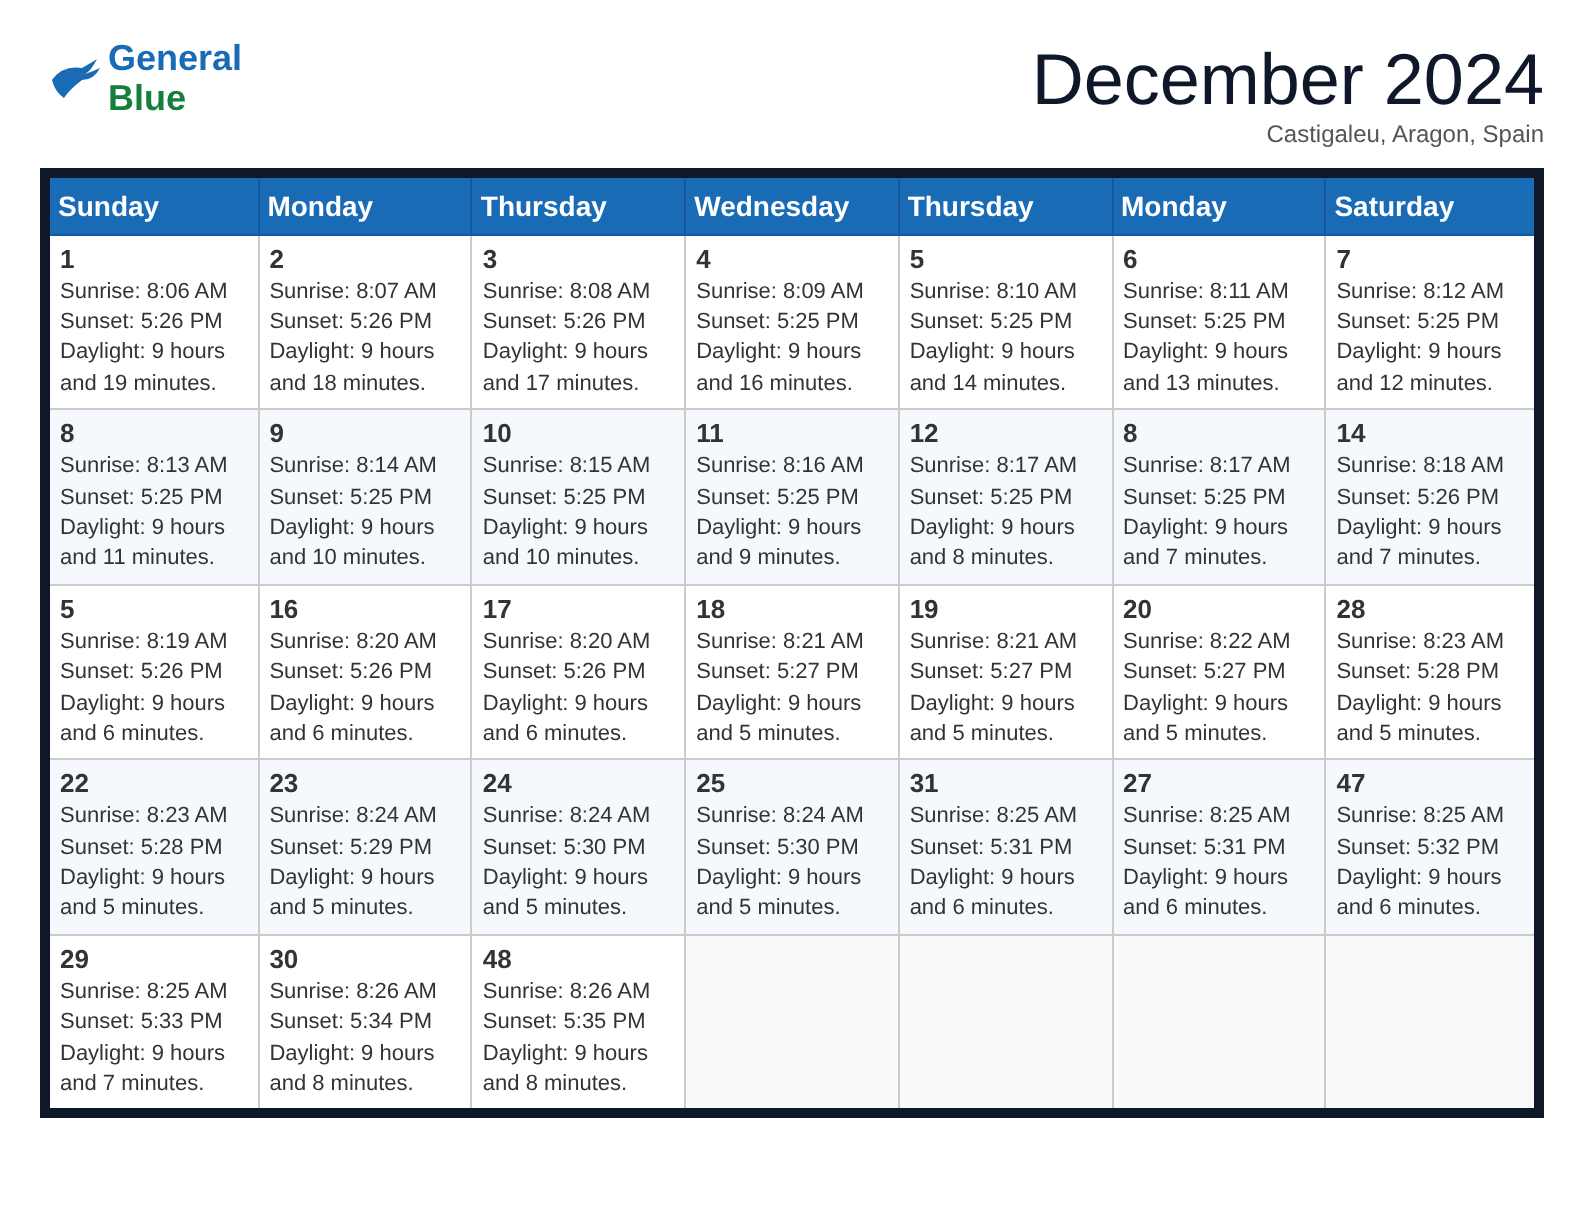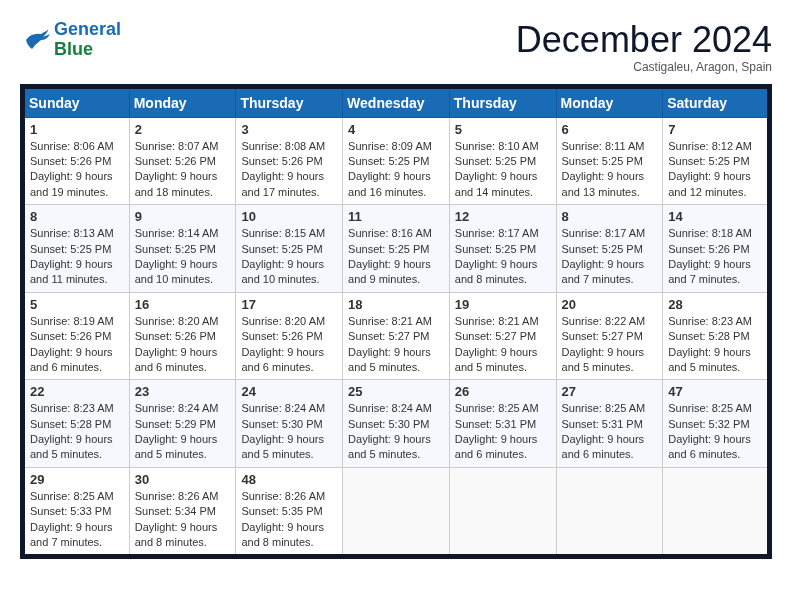--- a/index.html
+++ b/index.html
@@ -220,21 +220,21 @@
         </td>
         <td>
           <span class="day-number">24</span>
           <div class="day-info">Sunrise: 8:24 AM<br>Sunset: 5:30 PM<br>Daylight: 9 hours and 5 minutes.</div>
         </td>
         <td>
           <span class="day-number">25</span>
           <div class="day-info">Sunrise: 8:24 AM<br>Sunset: 5:30 PM<br>Daylight: 9 hours and 5 minutes.</div>
         </td>
         <td>
-          <span class="day-number">26</span>
+          <span class="day-number">31</span>
           <div class="day-info">Sunrise: 8:25 AM<br>Sunset: 5:31 PM<br>Daylight: 9 hours and 6 minutes.</div>
         </td>
         <td>
           <span class="day-number">27</span>
           <div class="day-info">Sunrise: 8:25 AM<br>Sunset: 5:31 PM<br>Daylight: 9 hours and 6 minutes.</div>
         </td>
         <td>
           <span class="day-number">47</span>
           <div class="day-info">Sunrise: 8:25 AM<br>Sunset: 5:32 PM<br>Daylight: 9 hours and 6 minutes.</div>
         </td>

